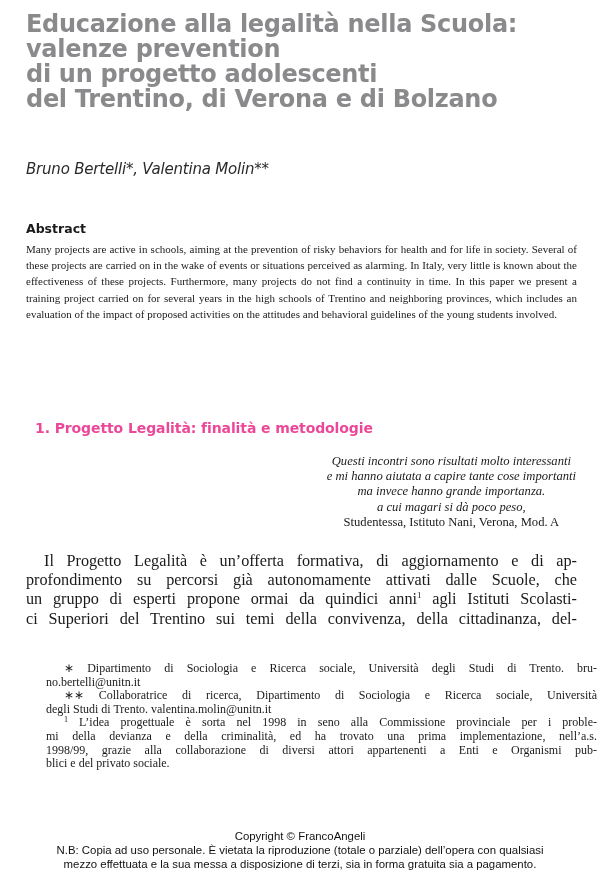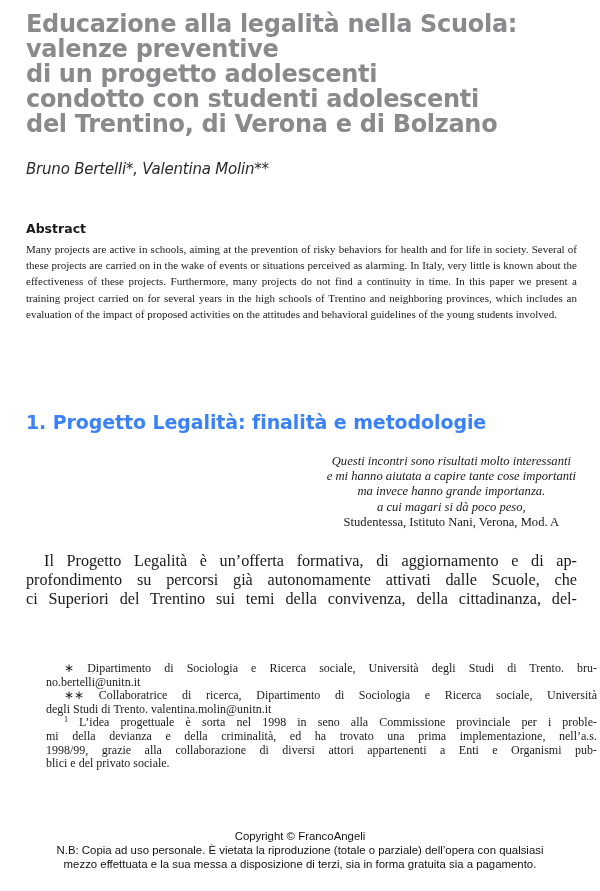--- a/index.html
+++ b/index.html
@@ -60,23 +60,23 @@
       text-align: justify;
       color: #1a1a1a;
       margin: 0;
     }
     .section-heading {
       position: absolute;
       left: 26px;
       top: 411px;
       font-family: "DejaVu Sans", sans-serif;
       font-weight: bold;
-      font-size: 19px;
-      color: #3b82f6;
-      margin: 0;
+      font-size: 14px;
+      color: #ec4899;
+      margin: 9px;
       letter-spacing: -0.1px;
     }
     .epigraph {
       position: absolute;
       right: 24px;
       top: 454px;
       text-align: center;
       font-family: "Liberation Serif", serif;
       font-size: 12.6px;
       line-height: 15.2px;
@@ -133,23 +133,22 @@
       line-height: 14.2px;
       color: #111111;
     }
     .copyright .l { display: block; white-space: nowrap; }
   </style>
 </head>
 <body>
 
 <h1 class="title">
   <span class="line">Educazione alla legalità nella Scuola:</span>
-  <span class="line">valenze preventive</span>
+  <span class="line">valenze prevention</span>
   <span class="line">di un progetto adolescenti</span>
-  <span class="line">condotto con studenti adolescenti</span>
   <span class="line">del Trentino, di Verona e di Bolzano</span>
 </h1>
 
 <div class="authors">Bruno Bertelli*, Valentina Molin**</div>
 
 <h2 class="abstract-heading">Abstract</h2>
 <p class="abstract-body">Many projects are active in schools, aiming at the prevention of risky behaviors for health and for life in society. Several of these projects are carried on in the wake of events or situations perceived as alarming. In Italy, very little is known about the effectiveness of these projects. Furthermore, many projects do not find a continuity in time. In this paper we present a training project carried on for several years in the high schools of Trentino and neighboring provinces, which includes an evaluation of the impact of proposed activities on the attitudes and behavioral guidelines of the young students involved.</p>
 
 <h2 class="section-heading">1. Progetto Legalità: finalità e metodologie</h2>
 
@@ -157,20 +156,21 @@
   <span class="q">Questi incontri sono risultati molto interessanti</span>
   <span class="q">e mi hanno aiutata a capire tante cose importanti</span>
   <span class="q">ma invece hanno grande importanza.</span>
   <span class="q">a cui magari si dà poco peso,</span>
   <span class="src">Studentessa, Istituto Nani, Verona, Mod. A</span>
 </div>
 
 <div class="body-text">
   <span class="l first">Il Progetto Legalità è un’offerta formativa, di aggiornamento e di ap-</span>
   <span class="l">profondimento su percorsi già autonomamente attivati dalle Scuole, che</span>
+  <span class="l"><span>un gruppo di esperti propone ormai da quindici anni</span><sup>1</sup><span> agli Istituti Scolasti-</span></span>
   <span class="l">ci Superiori del Trentino sui temi della convivenza, della cittadinanza, del-</span>
 </div>
 
 <div class="footnotes">
   <span class="l ind">∗ Dipartimento di Sociologia e Ricerca sociale, Università degli Studi di Trento. bru-</span>
   <span class="l last">no.bertelli@unitn.it</span>
   <span class="l ind">∗∗ Collaboratrice di ricerca, Dipartimento di Sociologia e Ricerca sociale, Università</span>
   <span class="l last">degli Studi di Trento. valentina.molin@unitn.it</span>
   <span class="l ind"><sup>1</sup><span> L’idea progettuale è sorta nel 1998 in seno alla Commissione provinciale per i proble-</span></span>
   <span class="l">mi della devianza e della criminalità, ed ha trovato una prima implementazione, nell’a.s.</span>

